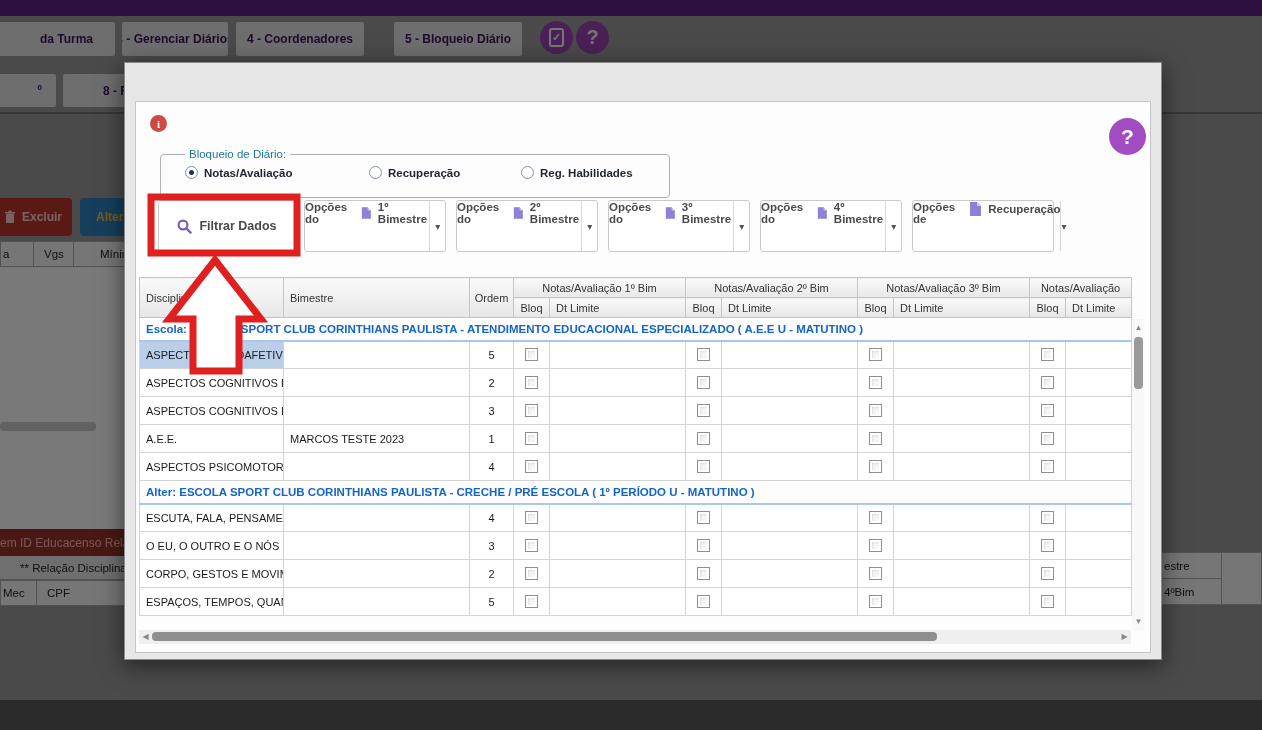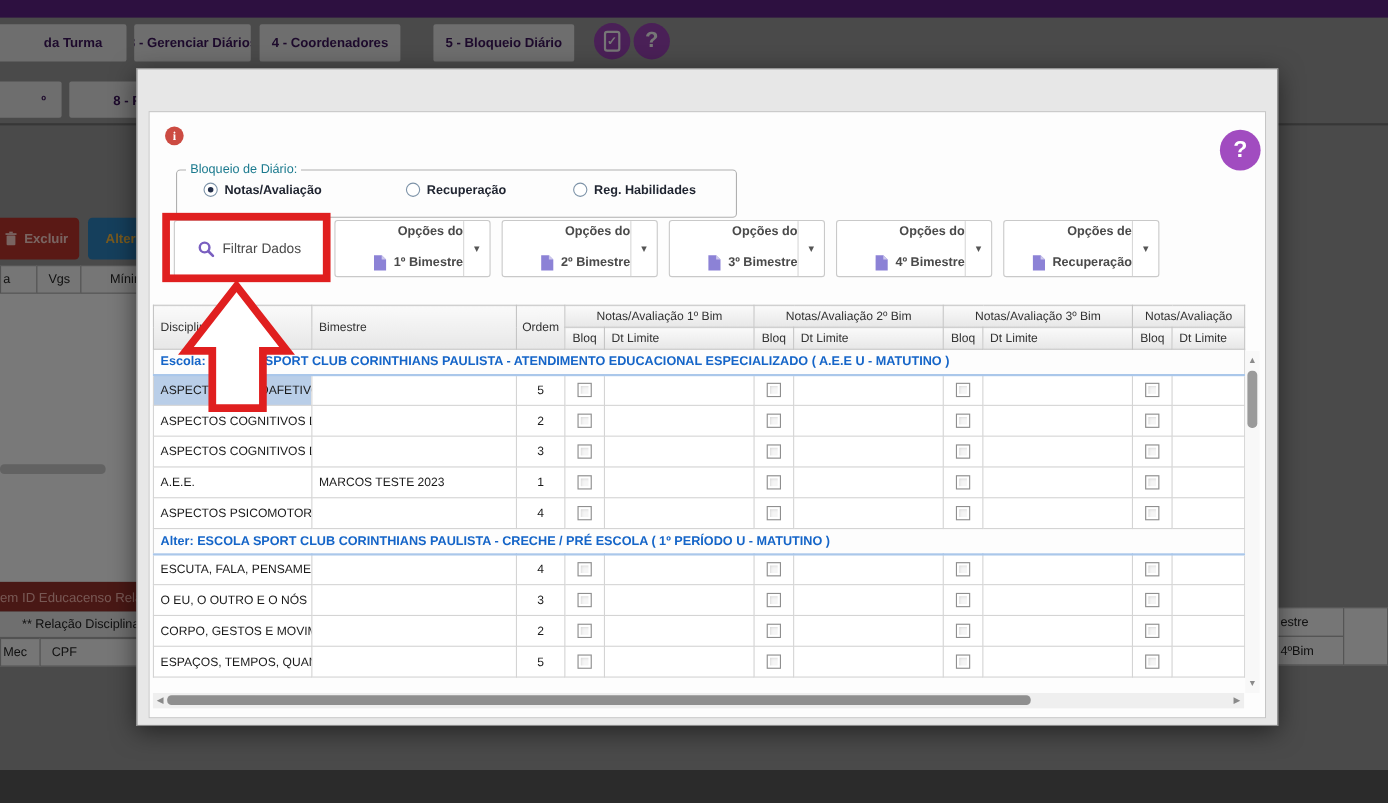--- a/index.html
+++ b/index.html
@@ -41,34 +41,34 @@
              border:1px solid #bb3c32;color:#fff;font-size:11px;font-weight:bold;display:flex;align-items:center;justify-content:center;cursor:pointer}
   .panel{position:absolute;left:10px;top:38px;width:1016px;height:552px;background:#fdfdfd;border:1px solid #c6c6c6}
 
   .info-icon{position:absolute;left:14px;top:13px;width:17px;height:17px;border-radius:50%;background:#cc4b42;
              color:#fff;font-size:11px;font-weight:bold;font-family:"Liberation Serif",serif;display:flex;align-items:center;justify-content:center}
   .info-text{position:absolute;left:40px;top:10px;width:715px;font-size:11.5px;color:#222;line-height:1.5}
   .help-btn{position:absolute;left:973px;top:16px;width:37px;height:37px;border-radius:50%;background:#a14cc0;
             color:#fff;font-size:21px;font-weight:bold;display:flex;align-items:center;justify-content:center;cursor:pointer}
 
   fieldset.blk{position:absolute;left:24px;top:46px;width:510px;height:50px;border:1px solid #b0b0b0;border-radius:4px}
-  fieldset.blk legend{margin-left:8px;padding:0 4px;color:#1b7a8e;font-size:11.5px}
+  fieldset.blk legend{margin-left:24px;padding:0 4px;color:#1b7a8e;font-size:11.5px}
   .radio-row{display:flex;align-items:center;padding:6px 0 0 24px}
   .radio-item{display:flex;align-items:center;gap:6px}
   .radio-item.r1{width:184px}
   .radio-item.r2{width:152px}
   .radio{width:13px;height:13px;border-radius:50%;border:1px solid #7d93a8;background:#fff;position:relative}
   .radio.checked::after{content:"";position:absolute;left:3px;top:3px;width:5px;height:5px;border-radius:50%;background:#24304a}
   .radio-label{font-size:11.5px;font-weight:bold;color:#1f2430}
 
   .filter-btn{position:absolute;left:22px;top:98px;width:138px;height:52px;background:#fff;border:1px solid #c9c9c9;
               border-radius:3px;display:flex;align-items:center;justify-content:center;gap:7px;
-              font-size:12.5px;font-weight:normal;color:#4a4a4a;cursor:pointer}
+              font-size:12.5px;font-weight:bold;color:#4a4a4a;cursor:pointer}
   .opt-group{position:absolute;top:98px;width:142px;height:52px;background:#fff;border:1px solid #c9c9c9;border-radius:3px;display:flex}
-  .opt-main{flex:1;display:flex;flex-direction:column;align-items:flex-end;justify-content:center;gap:14px;cursor:pointer}
+  .opt-main{flex:1;display:flex;flex-direction:row;align-items:flex-start;justify-content:center;gap:14px;cursor:pointer}
   .opt-line1{font-size:11.5px;font-weight:bold;color:#4a4a4a}
   .opt-line2{display:flex;align-items:center;gap:6px;font-size:11.5px;font-weight:bold;color:#4a4a4a}
   .opt-caret{width:24px;border-left:1px solid #d8d8d8;display:flex;align-items:center;justify-content:center;
              color:#555;font-size:10px;cursor:pointer}
 
   
   .tbl-wrap{position:absolute;left:3px;top:175px;width:1008px}
   table.diary{border-collapse:collapse;table-layout:fixed;width:992px}
   table.diary th{height:20px;font-weight:normal;font-size:11px;color:#333;border:1px solid #c5c5c5;
                  background:linear-gradient(#fafafa,#e7e7e7);text-align:center;overflow:hidden;white-space:nowrap}

